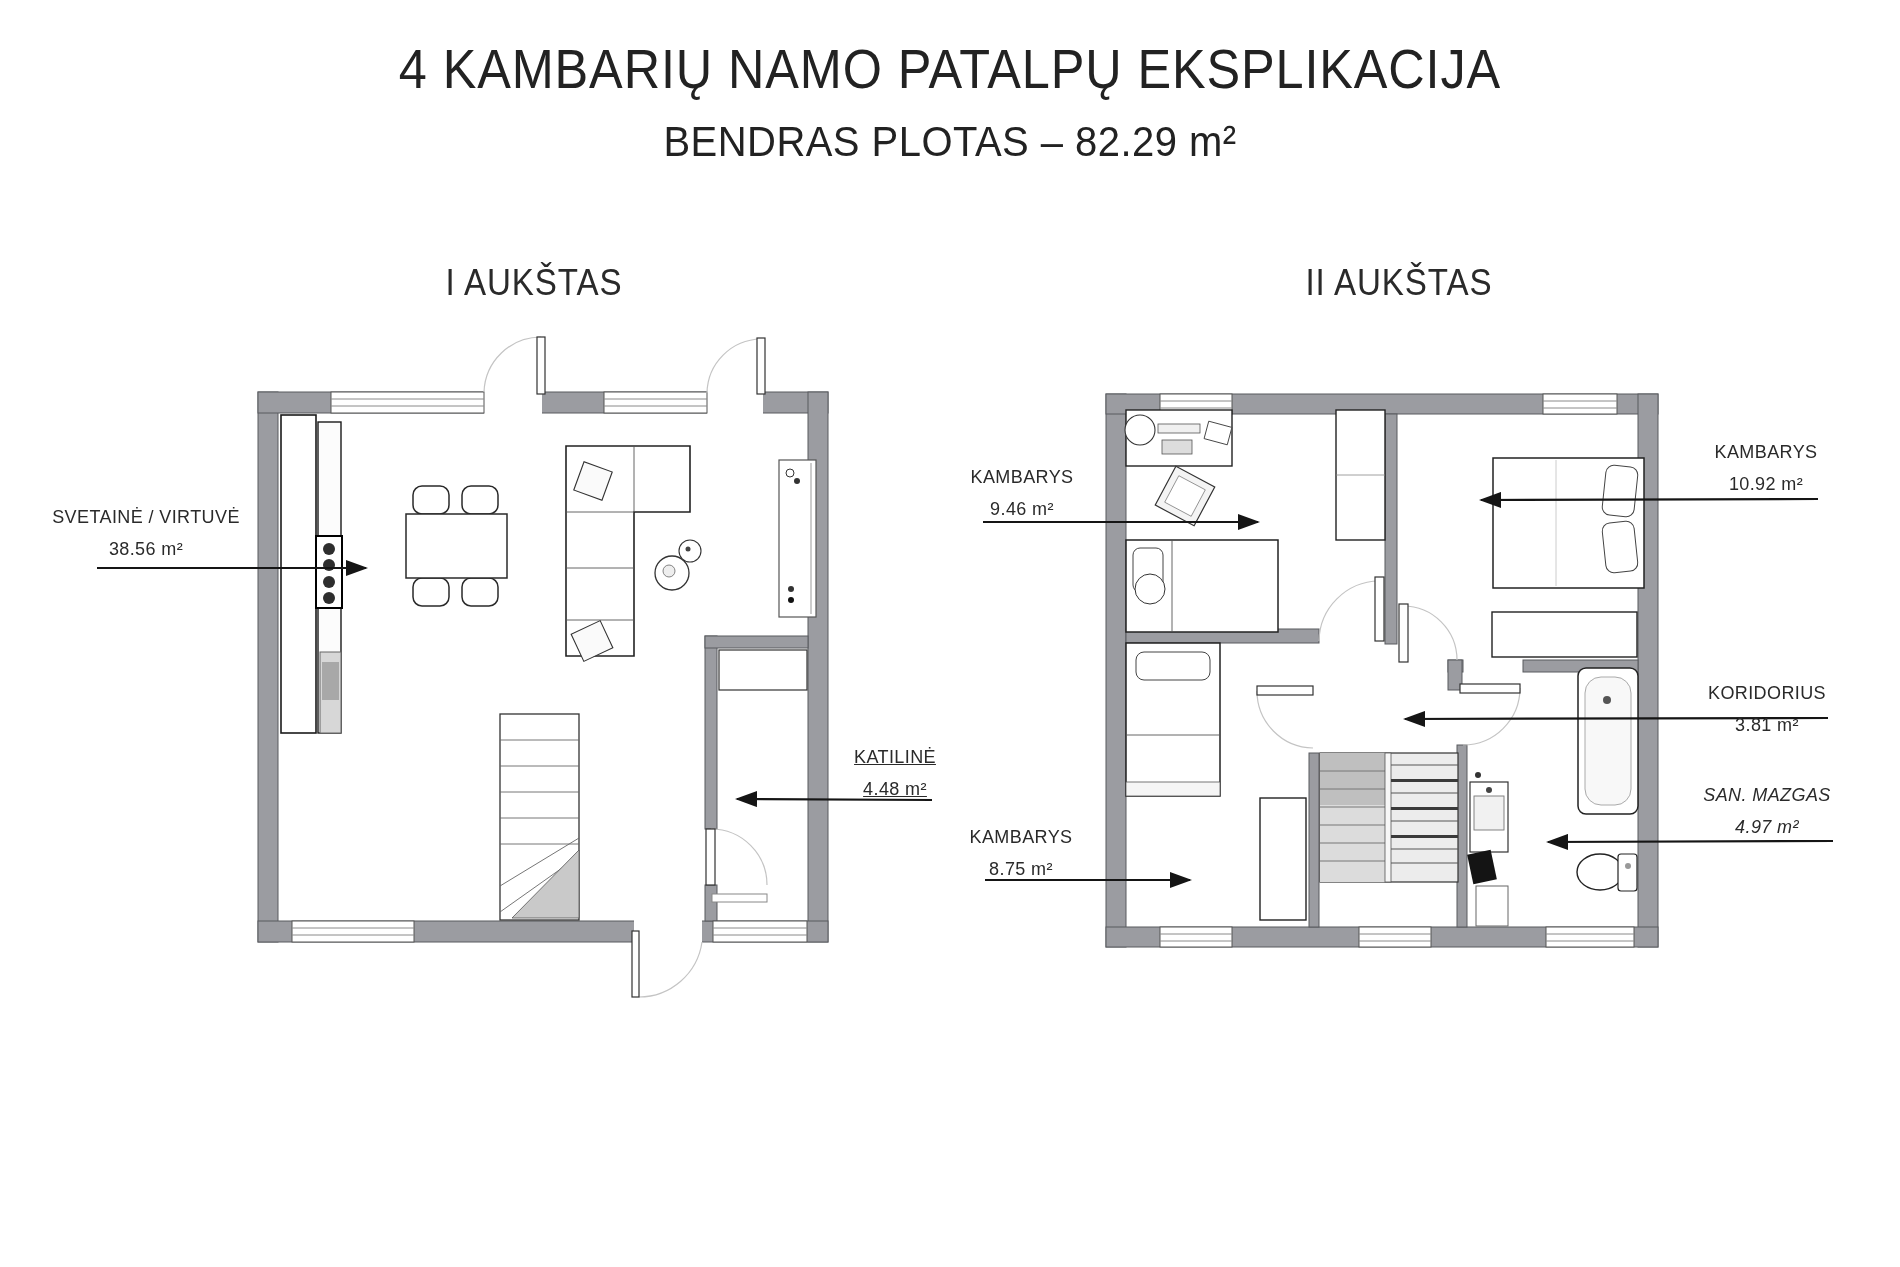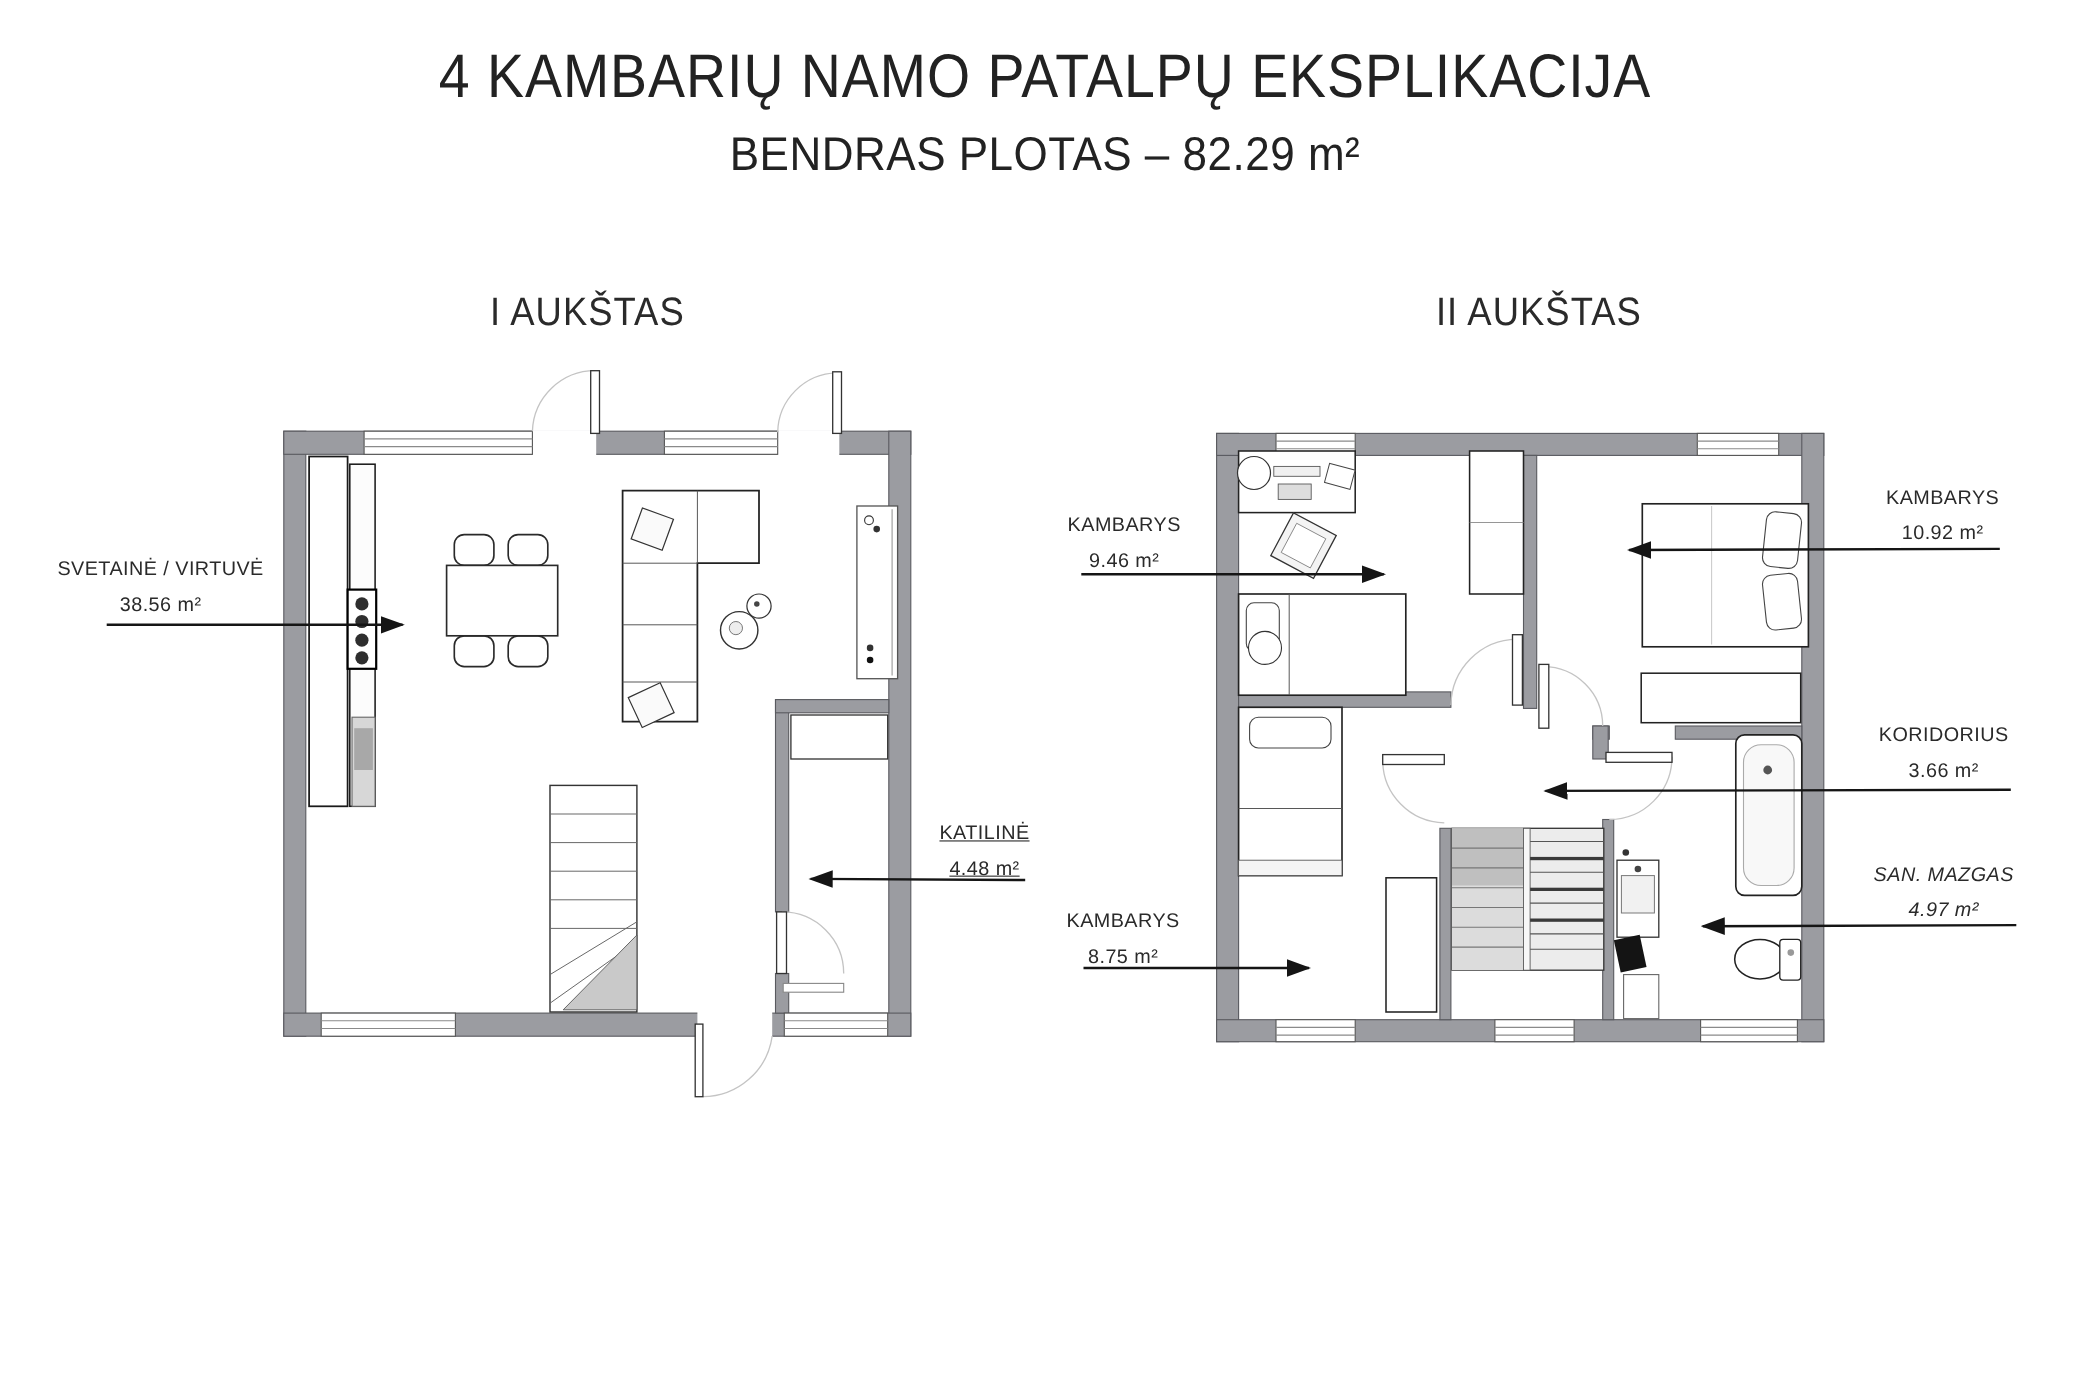--- a/index.html
+++ b/index.html
@@ -333,23 +333,23 @@
     <div>4.48 m²</div>
   </div>
   <div class="room-label" style="left:1022px;top:461px;">
     <div>KAMBARYS</div>
     <div>9.46 m²</div>
   </div>
   <div class="room-label" style="left:1766px;top:436px;">
     <div>KAMBARYS</div>
     <div>10.92 m²</div>
   </div>
-  <div class="room-label" style="left:1767px;top:652px;">
+  <div class="room-label" style="left:1767px;top:677px;">
     <div>KORIDORIUS</div>
-    <div>3.66 m²</div>
+    <div>3.81 m²</div>
   </div>
   <div class="room-label" style="left:1767px;top:779px;font-style:italic;">
     <div>SAN. MAZGAS</div>
     <div>4.97 m²</div>
   </div>
   <div class="room-label" style="left:1021px;top:821px;">
     <div>KAMBARYS</div>
     <div>8.75 m²</div>
   </div>
 

